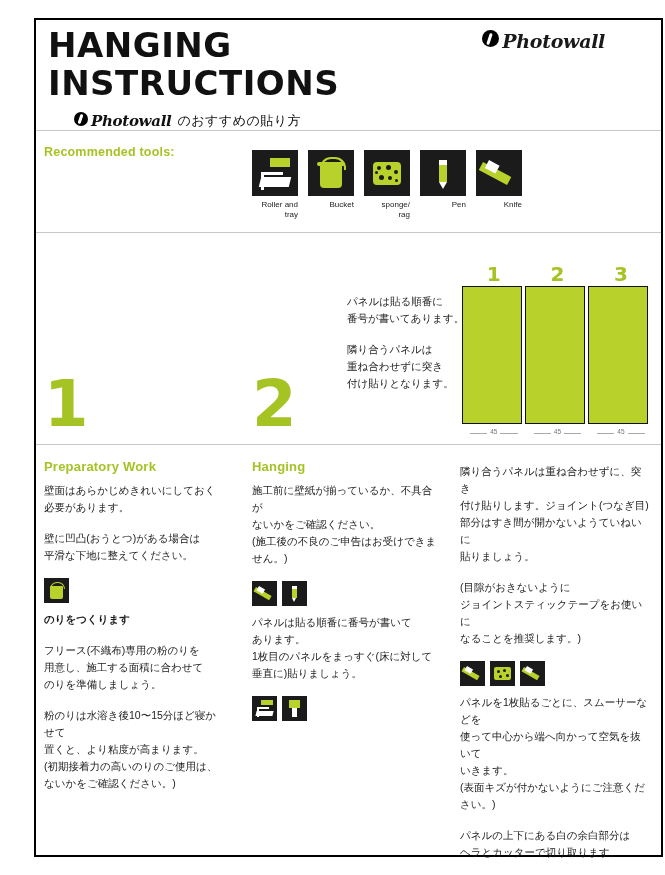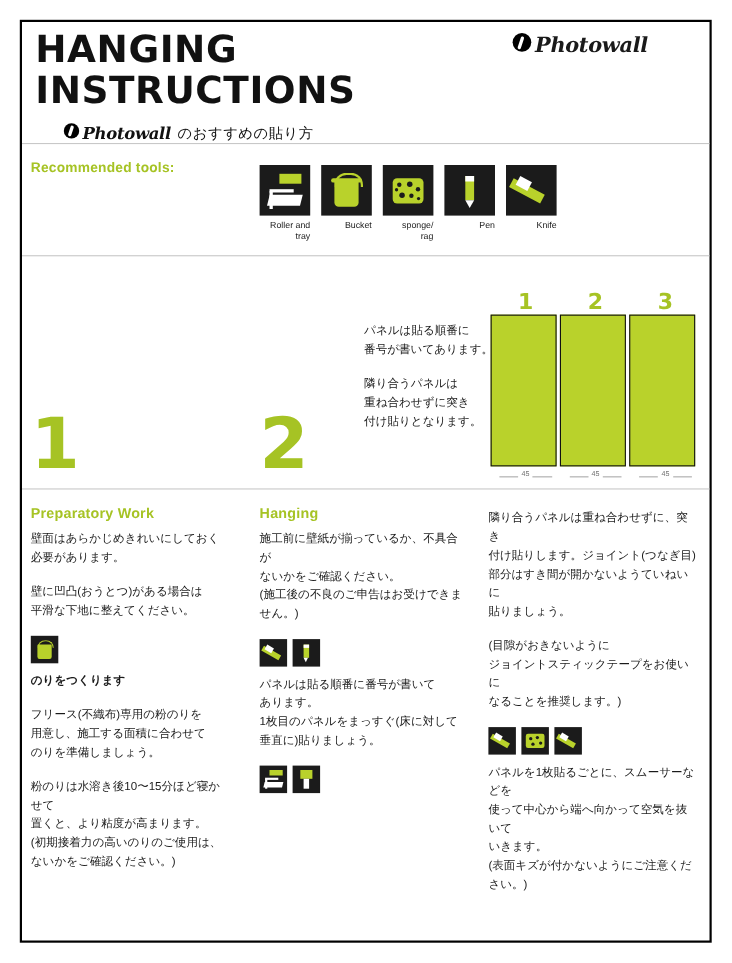--- a/index.html
+++ b/index.html
@@ -10,21 +10,21 @@
   body {
     width: 665px;
     height: 875px;
     font-family: "Liberation Sans", sans-serif;
     color: #1a1a1a;
     position: relative;
     overflow: hidden;
   }
   .page {
     position: absolute;
-    left: 0; top: 0;
+    left: 16px; top: 0;
     width: 621px;
     height: 875px;
     box-sizing: border-box;
   }
   .frame {
     position: absolute;
     left: 18px;
     top: 18px;
     width: 629px;
     height: 839px;
@@ -545,15 +545,17 @@
       </div>
       <div class="mini">
         <div class="m-knife"></div>
           <div class="m-knife-w"></div>
       </div>
     </div>
     <p style="white-space:pre-line">パネルを1枚貼るごとに、スムーサーなどを
 使って中心から端へ向かって空気を抜いて
 いきます。
 (表面キズが付かないようにご注意ください。)</p>
+    <p style="white-space:pre-line">パネルの上下にある白の余白部分は
+ヘラとカッターで切り取ります。</p>
 
   </div>
 </div>
 
 </body></html>

